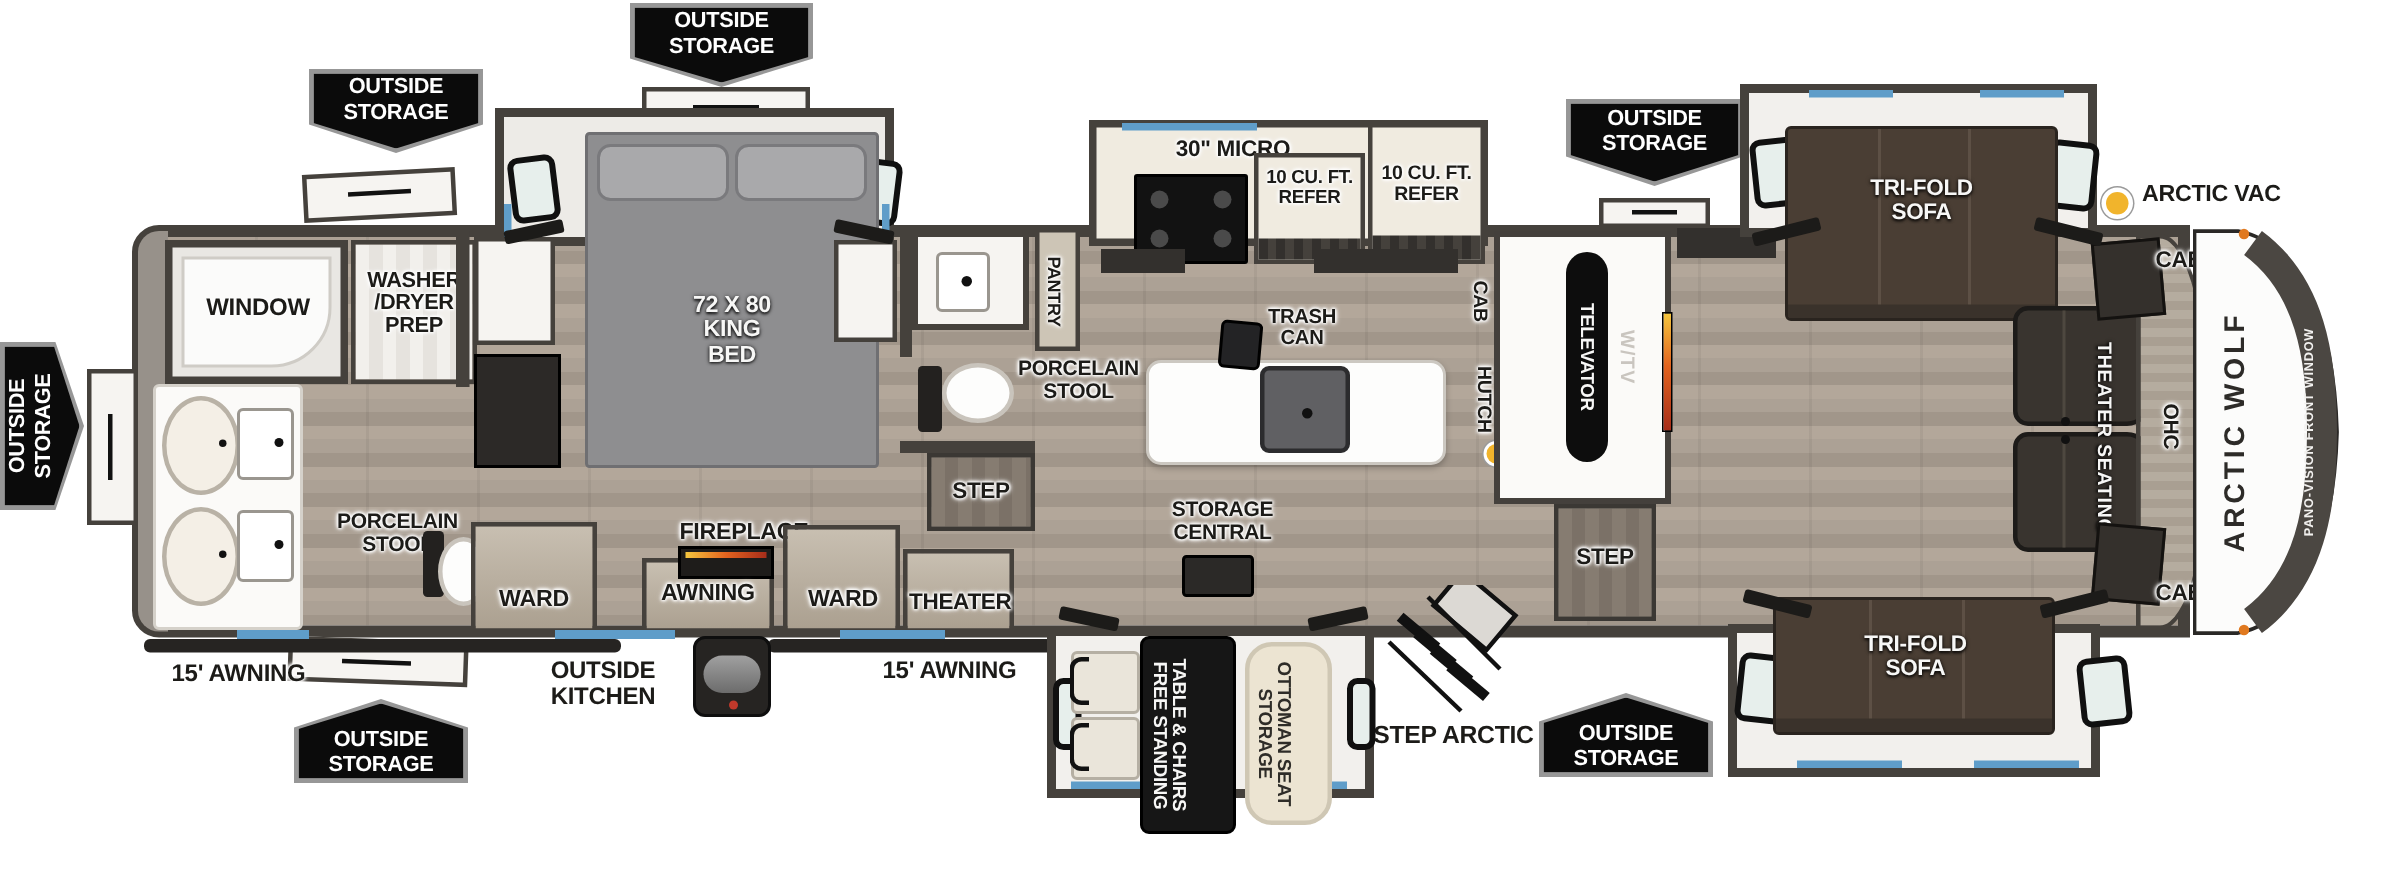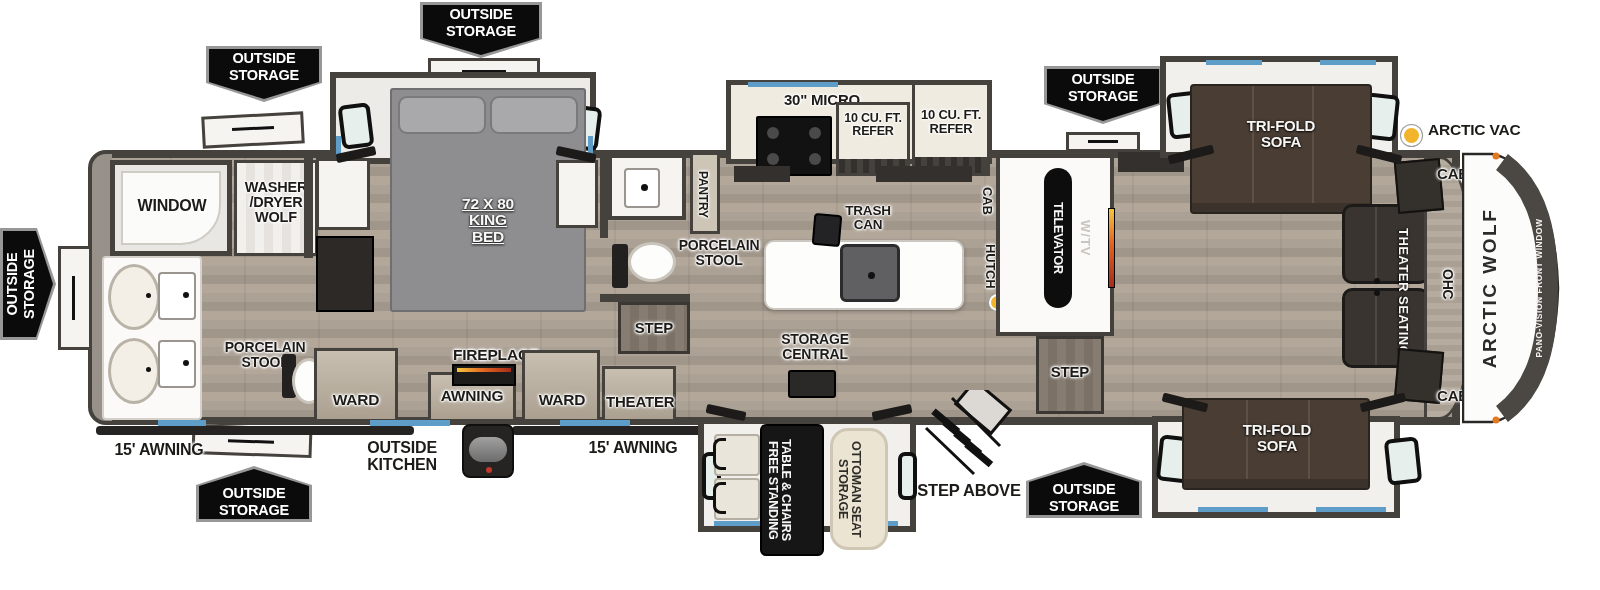--- a/index.html
+++ b/index.html
@@ -127,32 +127,32 @@
     <rect x="40" y="2" width="46" height="30" transform="rotate(40 63 17)" fill="#dcd9d4" stroke="#111" stroke-width="3"></rect>
     <line x1="6" y1="38" x2="54" y2="84" stroke="#111" stroke-width="3"></line>
     <line x1="32" y1="8" x2="80" y2="56" stroke="#111" stroke-width="3"></line>
     <g fill="#111">
       <rect x="10" y="28" width="32" height="7" transform="rotate(40 26 31)"></rect>
       <rect x="21" y="39" width="32" height="7" transform="rotate(40 37 42)"></rect>
       <rect x="32" y="50" width="32" height="7" transform="rotate(40 48 53)"></rect>
       <rect x="43" y="61" width="32" height="7" transform="rotate(40 59 64)"></rect>
     </g>
   </svg>
-  <div class="lbl" style="left:906px;top:482px;width:126px;font-size:16.5px;">STEP ABOVE</div>
+  <div class="lbl" style="left:906px;top:482px;width:126px;font-size:16.5px;">STEP ARCTIC</div>
 
   <div class="abs" style="left:1404px;top:128px;width:15px;height:15px;background:#f1b42c;border-radius:50%;box-shadow:0 0 0 3px #fff,0 0 0 4px #9a9a9a;"></div>
   <div class="lbl" style="left:1428px;top:122px;width:112px;font-size:15.5px;text-align:left;">ARCTIC VAC</div>
 
   <div class="abs" style="left:110px;top:160px;width:122px;height:96px;background:#e9e7e3;border:5px solid #45413c;">
     <div class="abs" style="left:6px;top:6px;right:6px;bottom:6px;background:#fbfbfa;border:2px solid #cfccc6;border-radius:0 0 40px 0;"></div>
   </div>
   <div class="lbl" style="left:124px;top:198px;width:96px;font-size:16px;">WINDOW</div>
 
   <div class="abs white-box" style="left:234px;top:160px;width:84px;height:96px;background:repeating-linear-gradient(90deg,#f2f0ec 0 9px,#e6e3de 9px 18px);"></div>
-  <div class="lbl" style="left:244px;top:180px;width:64px;font-size:14.5px;">WASHER /DRYER WOLF</div>
+  <div class="lbl" style="left:244px;top:180px;width:64px;font-size:14.5px;">WASHER /DRYER PREP</div>
 
   <div class="abs wall" style="left:304px;top:154px;width:9px;height:104px;"></div>
 
   <div class="abs" style="left:102px;top:256px;width:100px;height:164px;background:#fbfaf8;border:2px solid #d5d1ca;border-radius:4px;"></div>
   <div class="oval-sink" style="left:108px;top:264px;width:46px;height:60px;">
       <div class="dot" style="right:6px;top:26px;width:5px;height:5px;"></div>
     </div>
   <div class="oval-sink" style="left:108px;top:338px;width:46px;height:60px;">
       <div class="dot" style="right:6px;top:26px;width:5px;height:5px;"></div>
     </div>
@@ -170,21 +170,21 @@
   <div class="abs slide" style="left:330px;top:72px;width:266px;height:92px;background:#edebe7;"></div>
   <div class="win" style="position:absolute;left:340px;top:104px;width:24px;height:36px;transform:rotate(-7deg);"></div>
   <div class="win" style="position:absolute;left:568px;top:106px;width:24px;height:36px;transform:rotate(7deg);"></div>
   <div class="abs blue" style="left:336px;top:136px;width:5px;height:22px;"></div>
   <div class="abs blue" style="left:588px;top:136px;width:5px;height:22px;"></div>
 
   <div class="abs" style="left:390px;top:88px;width:196px;height:224px;background:#8e8e90;border:2px solid #6f6f72;border-radius:3px;">
     <div class="abs" style="left:6px;top:6px;width:88px;height:38px;background:#a9a9ab;border:2px solid #7a7a7d;border-radius:9px;"></div>
     <div class="abs" style="left:98px;top:6px;width:88px;height:38px;background:#a9a9ab;border:2px solid #7a7a7d;border-radius:9px;"></div>
   </div>
-  <div class="lbl lblw" style="left:457px;top:196px;width:62px;font-size:15.5px;text-decoration:underline;">72 X 80 KING BED</div>
+  <div class="lbl lblw" style="left:457px;top:196px;width:62px;font-size:15.5px;">72 X 80 KING BED</div>
 
   <div class="abs white-box" style="left:316px;top:158px;width:54px;height:72px;"></div>
   <div class="abs" style="left:316px;top:236px;width:58px;height:76px;background:#2c2927;border:2px solid #000;"></div>
   <div class="abs white-box" style="left:556px;top:160px;width:42px;height:68px;"></div>
 
   <div class="abs tan" style="left:314px;top:348px;width:84px;height:74px;"></div>
   <div class="lbl" style="left:326px;top:392px;width:60px;font-size:15.5px;">WARD</div>
 
   <div class="lbl" style="left:450px;top:347px;width:92px;font-size:15.5px;">FIREPLACE</div>
   <div class="abs tan" style="left:428px;top:372px;width:88px;height:50px;"></div>

